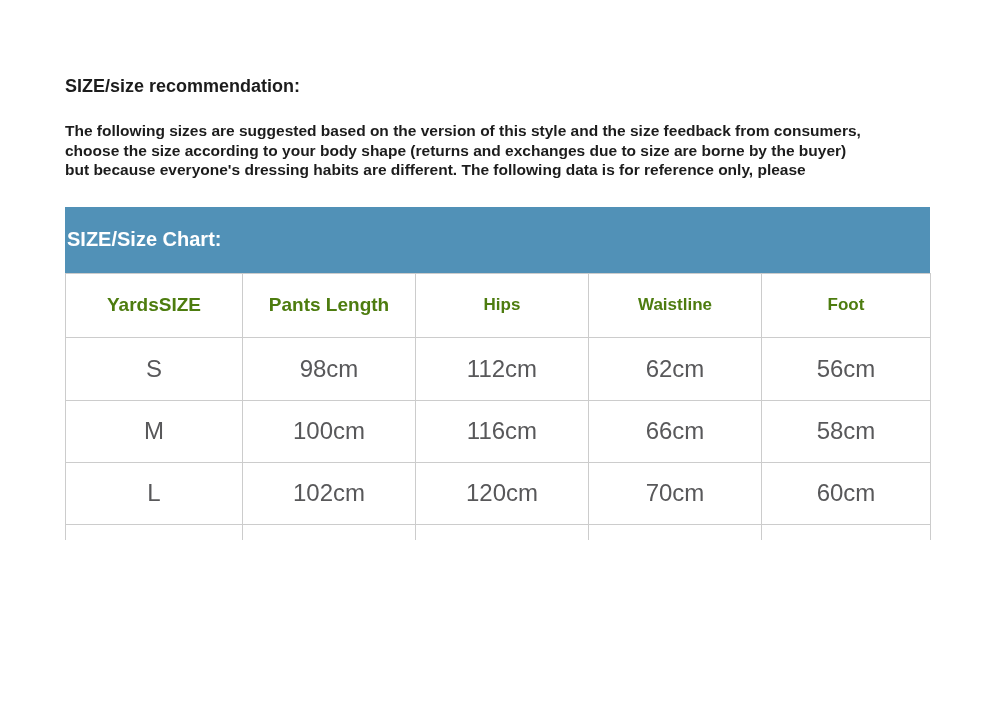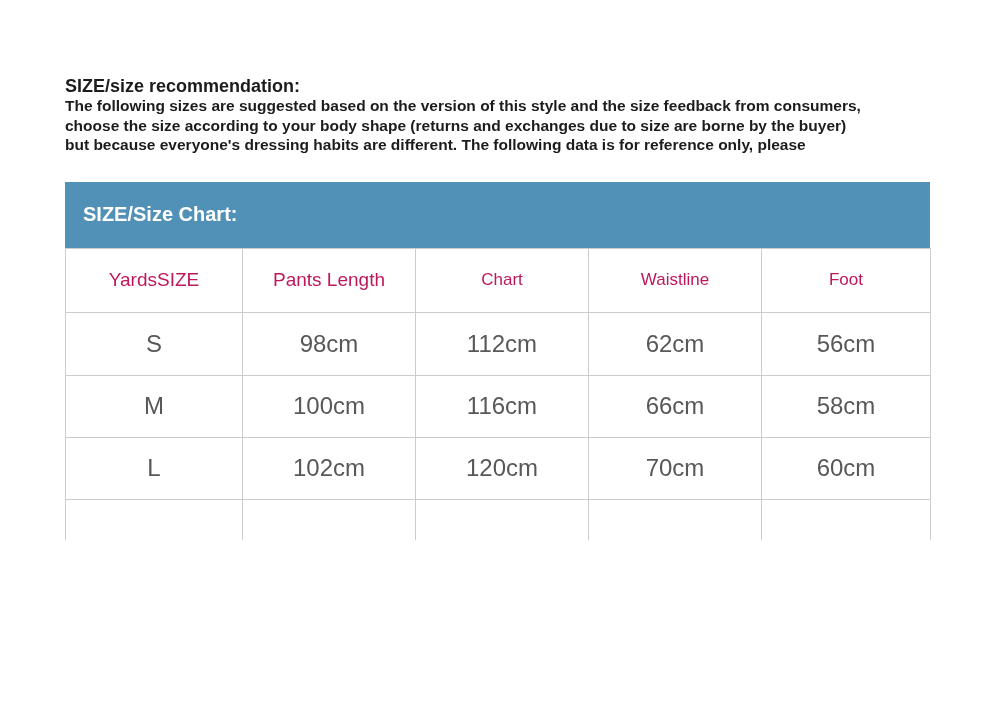--- a/index.html
+++ b/index.html
@@ -20,58 +20,59 @@
     padding: 76px 65px 0 65px;
   }
   .rec-heading {
     margin: 0;
     font-size: 18px;
     line-height: 20px;
     font-weight: bold;
     color: #1c1c1c;
   }
   .rec-text {
+    margin-top: 25px;
     font-size: 15.5px;
     line-height: 19.5px;
     font-weight: bold;
     color: #1c1c1c;
   }
   .chart-block {
     margin-top: 27px;
     width: 865px;
   }
   .chart-header {
     height: 66px;
     background: #5191b7;
     color: #ffffff;
     font-size: 20px;
     font-weight: bold;
     display: flex;
     align-items: center;
-    padding-left: 18px;
+    padding-left: 2px;
   }
   table.size-table {
     border-collapse: collapse;
     width: 865px;
     table-layout: fixed;
   }
   .size-table th, .size-table td {
     border: 1px solid #cccccc;
     text-align: center;
     vertical-align: middle;
     padding: 0;
     overflow: hidden;
   }
   .size-table tr.header-row   { height: 64px; }
   .size-table tr.data-row     { height: 62px; }
   .size-table tr.data-row-s   { height: 63px; }
   .size-table tr.empty-row    { height: 58px; }
   .size-table th {
-    color: #be185d;
-    font-weight: normal;
+    color: #4d7c0f;
+    font-weight: bold;
     font-size: 17px;
   }
   .size-table th.col-size  { font-size: 19px; }
   .size-table th.col-pants { font-size: 19px; }
   .size-table td {
     color: #58585a;
     font-size: 24px;
     font-weight: 400;
   }
 </style>
@@ -97,21 +98,21 @@
           <col style="width:177px">
           <col style="width:173px">
           <col style="width:173px">
           <col style="width:173px">
           <col style="width:169px">
         </colgroup>
         <tbody>
           <tr class="header-row">
             <th class="col-size">YardsSIZE</th>
             <th class="col-pants">Pants Length</th>
-            <th>Chart</th>
+            <th>Hips</th>
             <th>Waistline</th>
             <th>Foot</th>
           </tr>
 
           <tr class="data-row data-row-s">
             <td>S</td>
             <td>98cm</td>
             <td>112cm</td>
             <td>62cm</td>
             <td>56cm</td>

